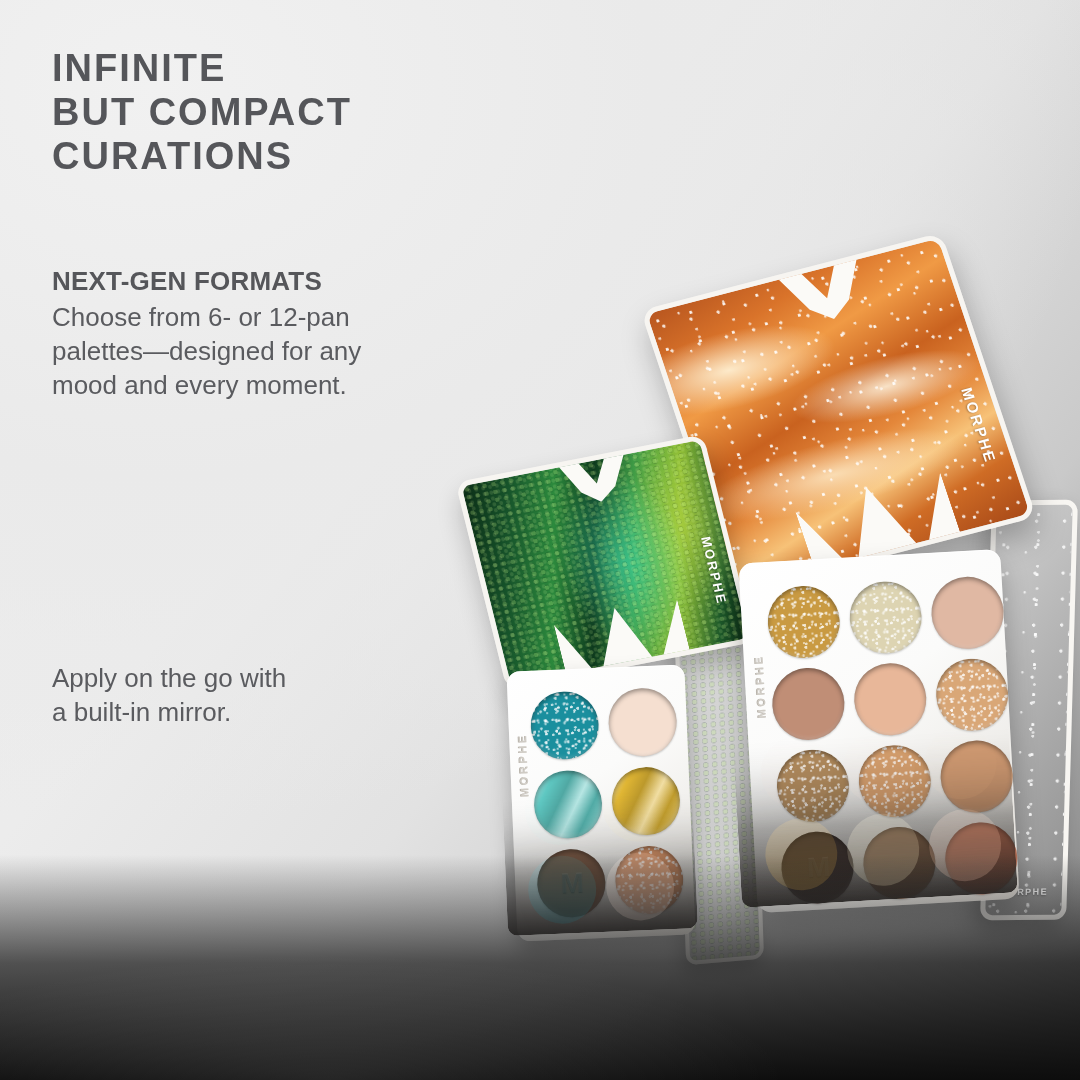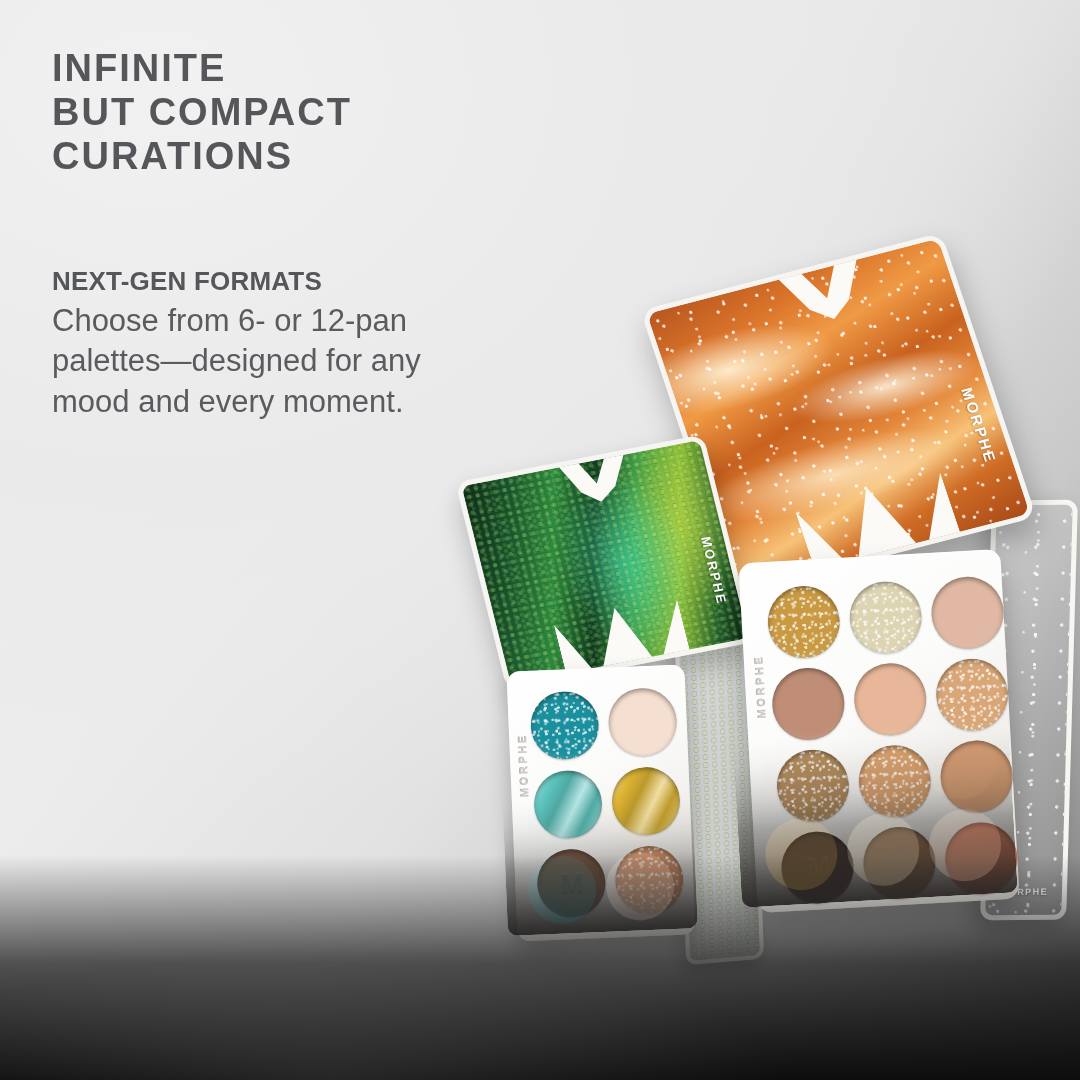--- a/index.html
+++ b/index.html
@@ -22,21 +22,21 @@
     background:radial-gradient(60% 120% at 30% 100%, rgba(255,255,255,.10) 0%, rgba(255,255,255,0) 70%);}
 
   
   .copy{position:absolute;left:52px;top:46px;width:470px;}
   .headline{
     font-size:38px;font-weight:bold;line-height:1.16;color:#55565a;
     letter-spacing:2.0px;margin:0;white-space:pre-line;
   }
   .section{margin-top:0;}
   .s-kicker{font-size:26px;font-weight:bold;color:#55565a;letter-spacing:.2px;margin:0 0 4px 0;}
-  .s-body{font-size:31px;font-weight:normal;color:#5a5b5f;line-height:1.30;margin:0;white-space:pre-line;}
+  .s-body{font-size:26px;font-weight:normal;color:#5a5b5f;line-height:1.30;margin:0;white-space:pre-line;}
   #sec0{position:absolute;left:52px;top:250px;width:470px;margin-top:16px;}
   #sec1{position:absolute;left:52px;top:456px;width:430px;}
   #sec2{position:absolute;left:52px;top:662px;width:430px;}
 
   
   .palette,.lid,.cover{position:absolute;}
   .shell{background:linear-gradient(148deg,#ffffff 0%,#fbfbfa 42%,#eceae6 78%,#ddd9d3 100%);}
 
   
   .emboss{
@@ -173,20 +173,22 @@
 CURATIONS</h1>
   </div>
 
   <div id="sec0" class="section">
     <p class="s-kicker">NEXT-GEN FORMATS</p>
     <p class="s-body">Choose from 6- or 12-pan
 palettes—designed for any
 mood and every moment.</p>
   </div>
   <div id="sec2" class="section">
+    <p class="s-body">Apply on the go with
+a built-in mirror.</p>
   </div>
 
   <div id="cover-right" class="cover">
     <div class="sparkle"></div>
     <div class="wm">MORPHE</div>
   </div>
 
   <div id="lid-orange" class="lid">
     <div class="sparkle"></div>
     <div class="mcut t" style="left:134px;top:-6px;"></div>

